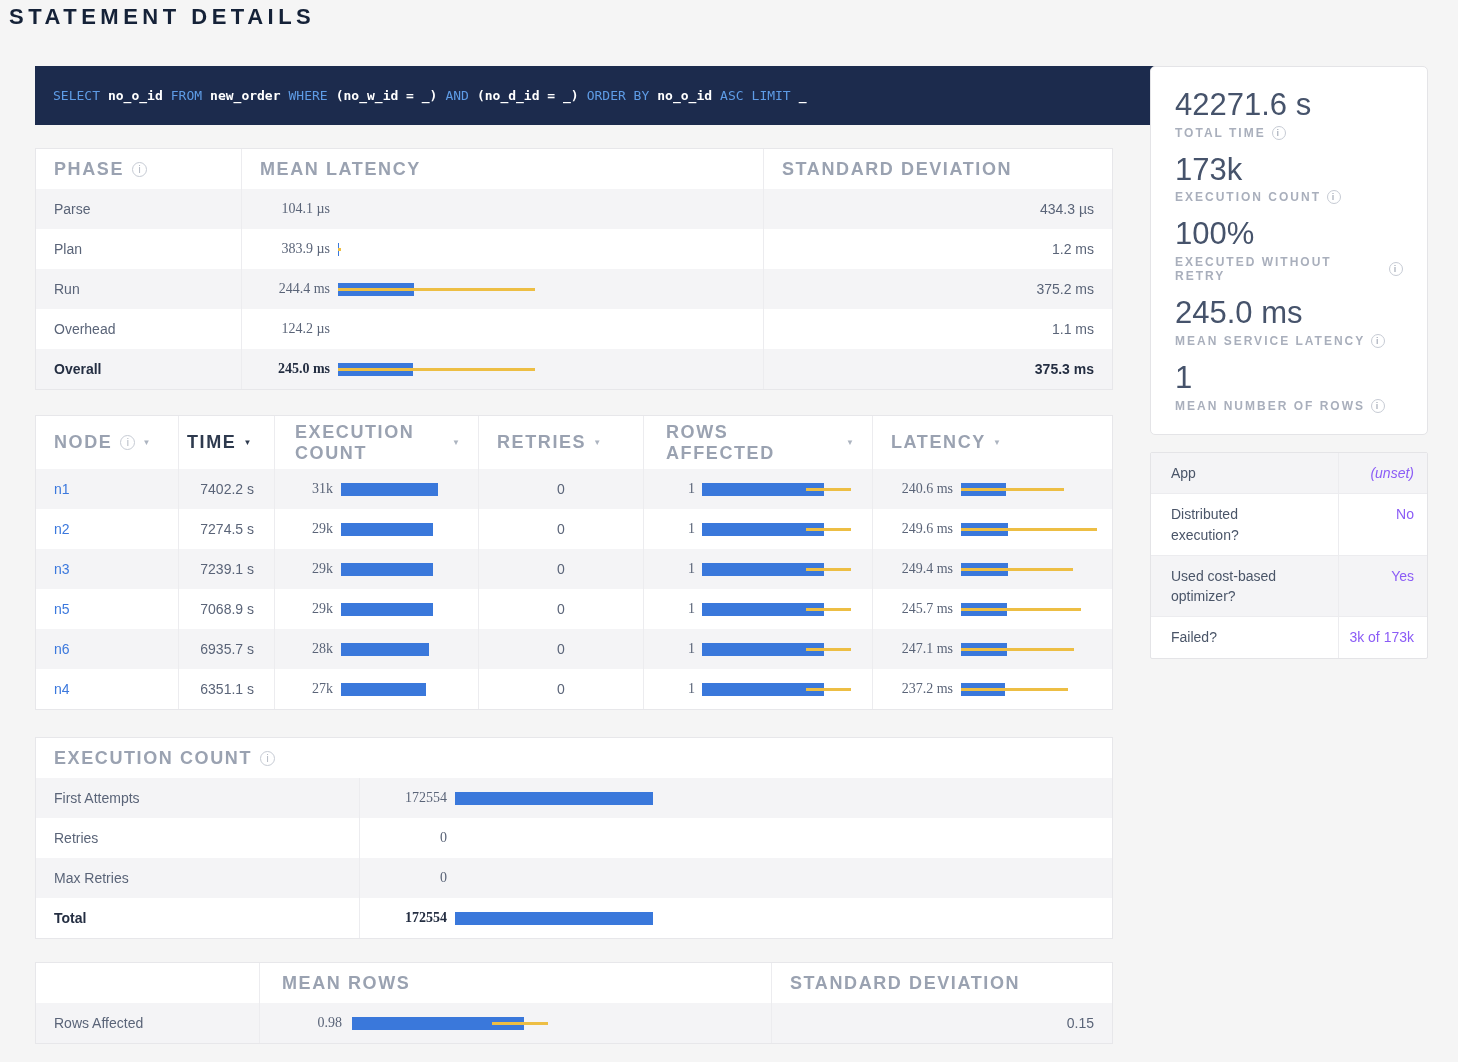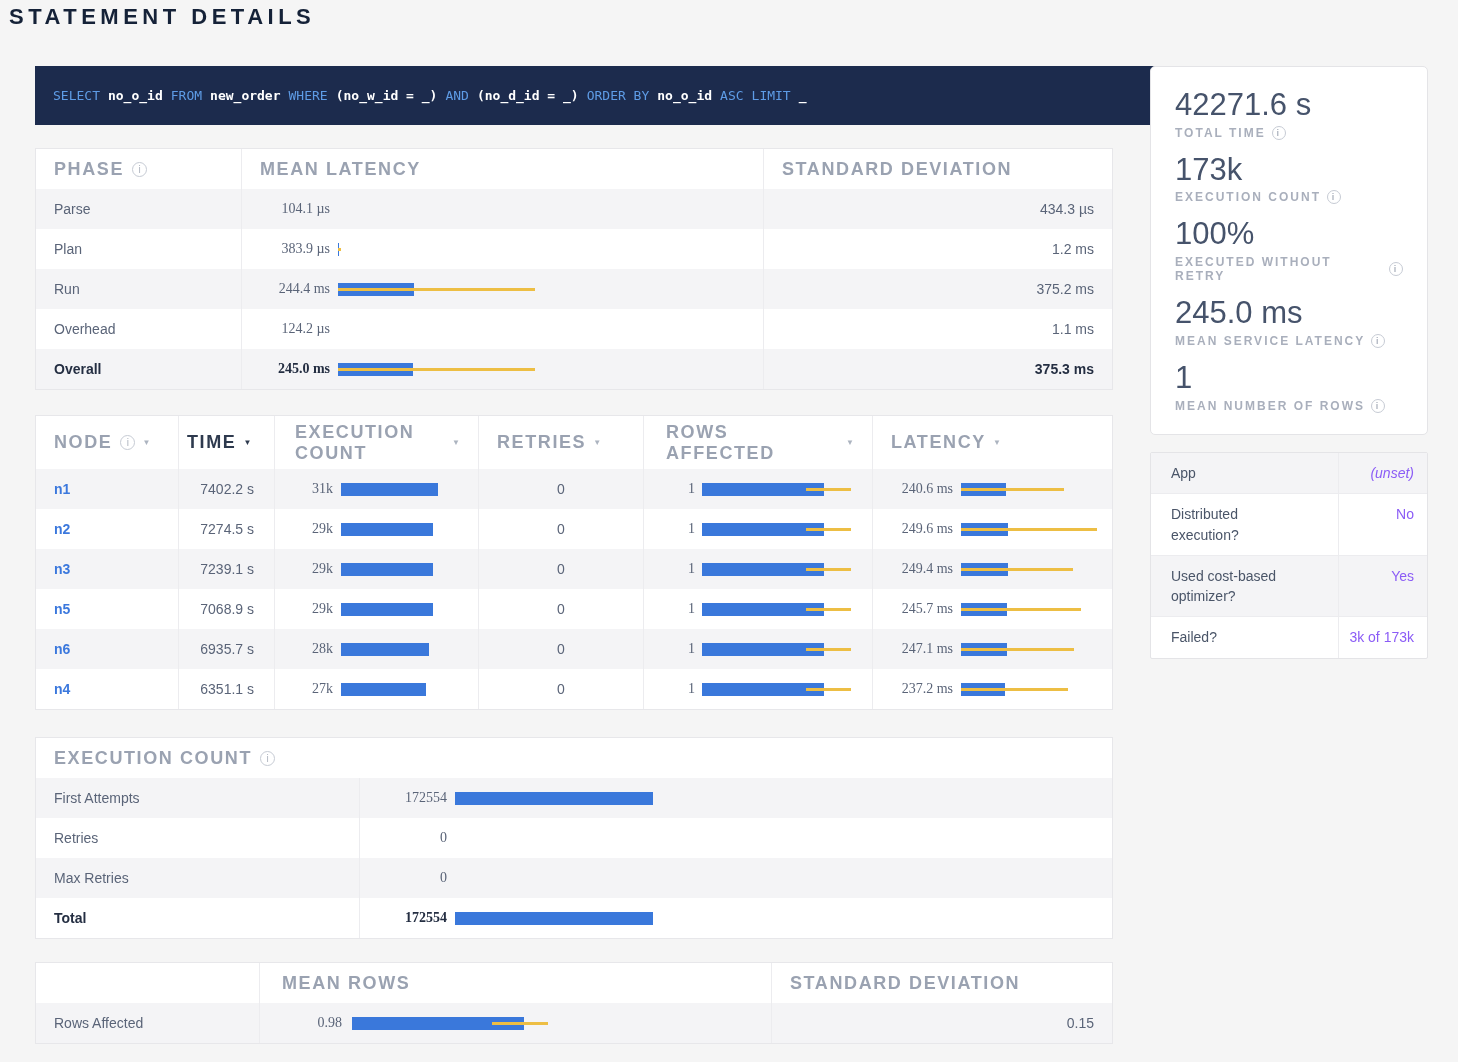--- a/index.html
+++ b/index.html
@@ -91,21 +91,21 @@
   .node-tbl .tr{grid-template-columns:142px 96px 204px 165px 229px 242px;}
   .node-tbl .tr.head{height:53px;}
   .node-tbl .td.time-h{padding-left:8px;}
   .node-tbl .time-c{justify-content:flex-end;padding-right:20px;}
   .node-tbl .exec{padding:0 14px;}
   .node-tbl .exec .val{width:44px;margin-right:8px;}
   .node-tbl .rowsaff{padding:0 18px 0 14px;}
   .node-tbl .rowsaff .val{width:37px;margin-right:7px;}
   .node-tbl .lat{padding:0 18px 0 14px;}
   .node-tbl .lat .val{width:66px;margin-right:8px;}
-  .nlink{color:var(--link);text-decoration:none;cursor:pointer;font-weight:bold;}
+  .nlink{color:var(--link);text-decoration:none;cursor:pointer;}
   
   .exec-tbl{top:737px;}
   .exec-tbl .tr{grid-template-columns:323px 755px;}
   .exec-tbl .tr.head{grid-template-columns:1fr;}
   .exec-tbl .vcell{padding:0 18px 0 10px;}
   .exec-tbl .vcell .val{width:77px;margin-right:8px;}
   
   .rows-tbl{top:962px;}
   .rows-tbl .tr{grid-template-columns:223px 512px 343px;}
   .rows-tbl .mean{padding:0 18px 0 14px;}

